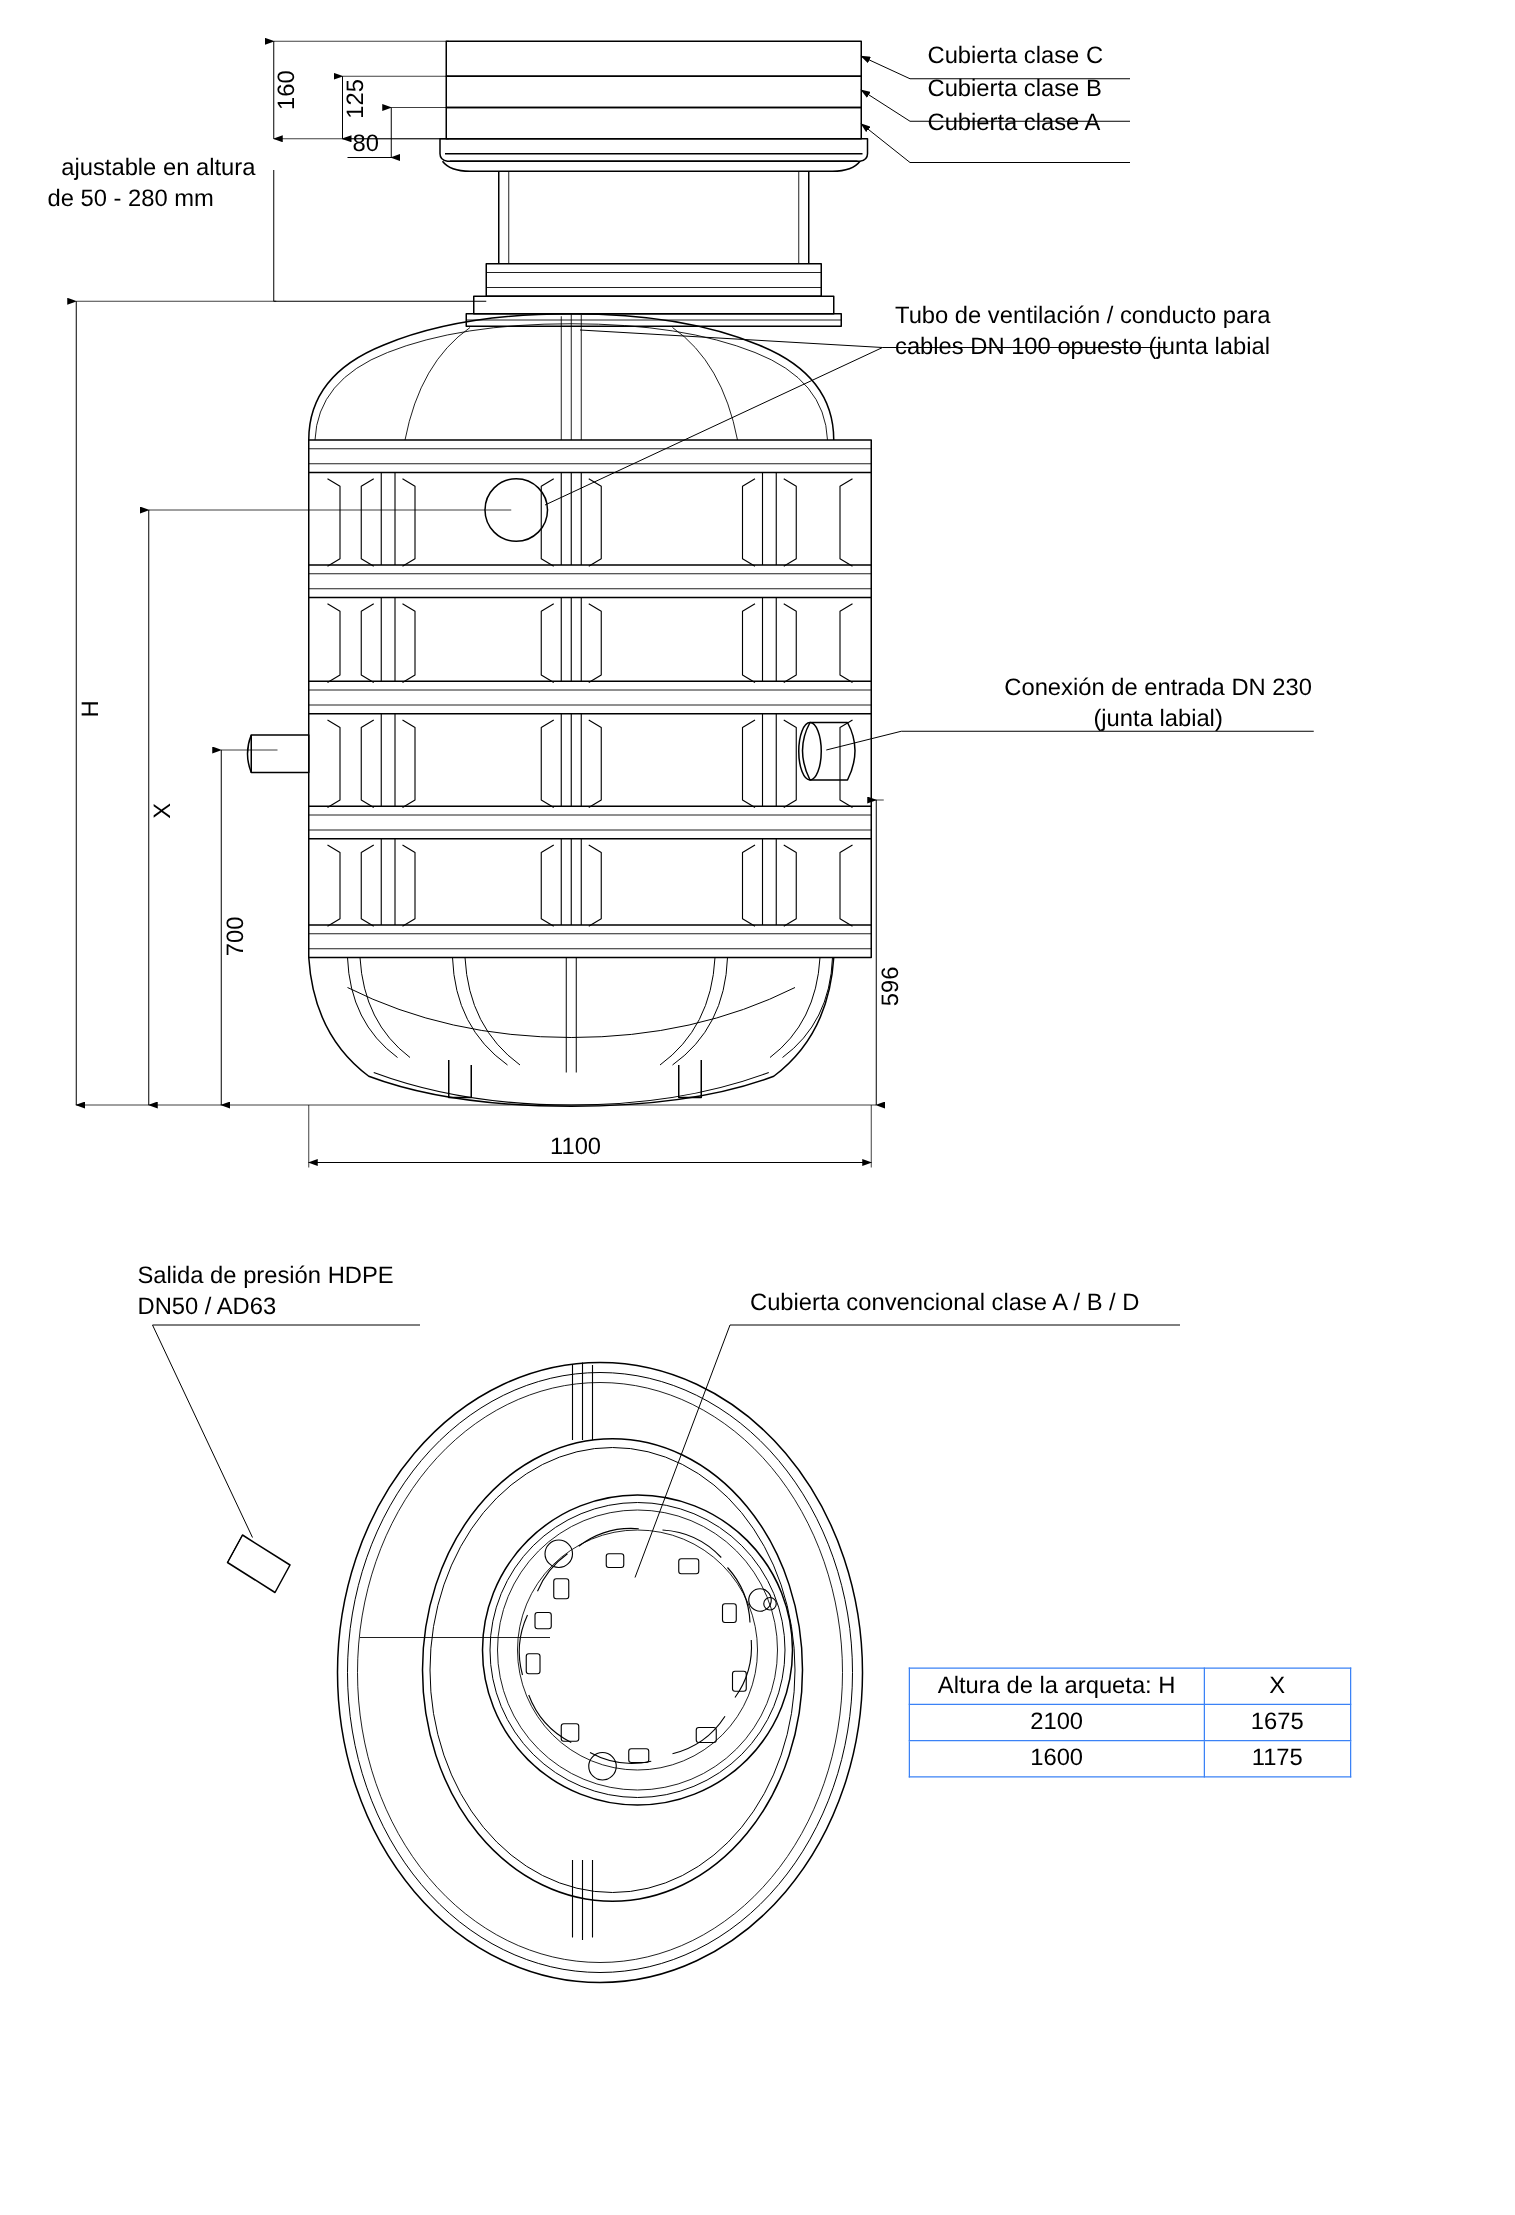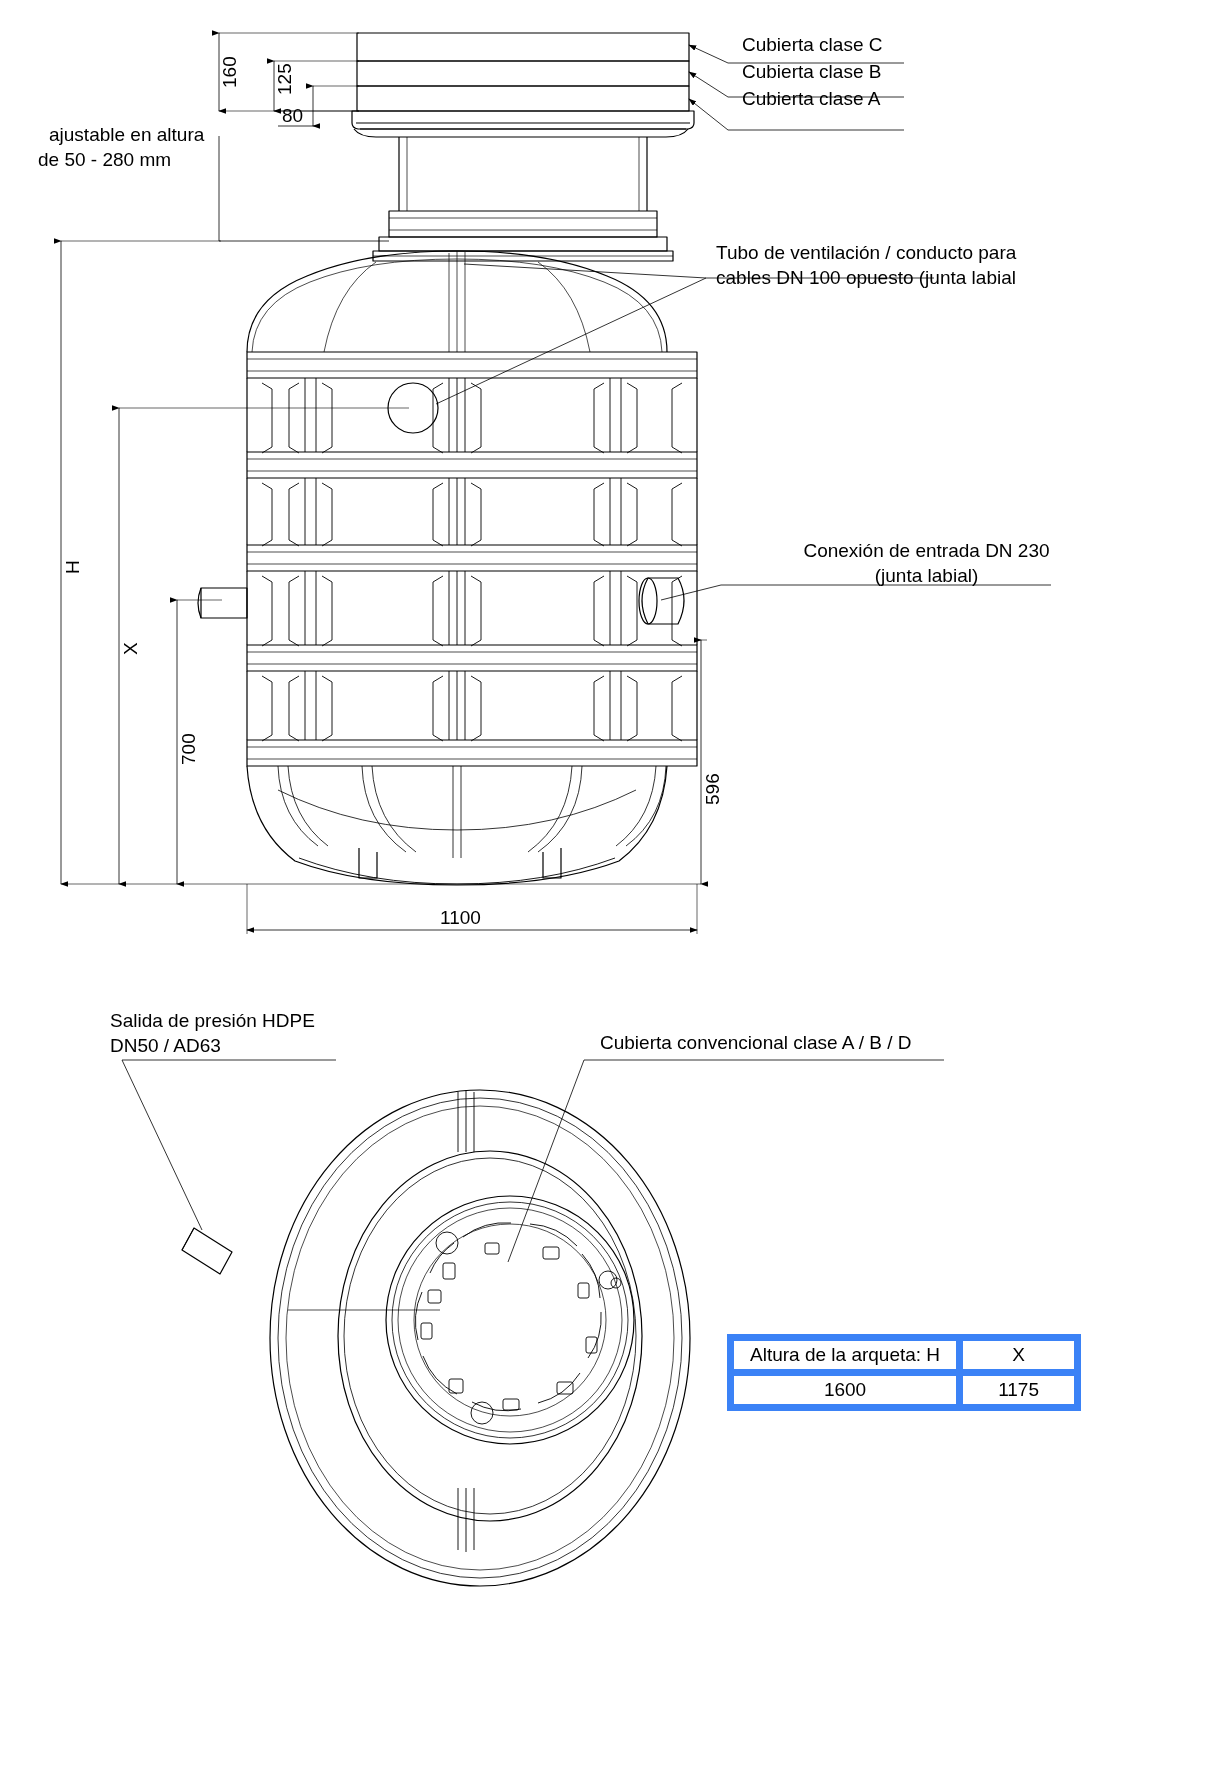--- a/index.html
+++ b/index.html
@@ -5,21 +5,21 @@
   html,body{margin:0;padding:0;background:#fff;}
   body{width:1212px;height:1772px;position:relative;overflow:hidden;
        font-family:"Liberation Sans",sans-serif;color:#000;}
   .stage{position:absolute;left:16px;top:0;width:1212px;height:1772px;}
   svg.draw{position:absolute;left:0;top:0;width:1212px;height:1772px;}
   .lbl{position:absolute;font-size:19px;line-height:25px;white-space:pre;color:#000;}
   .dim{position:absolute;font-size:19px;line-height:22px;white-space:pre;color:#000;}
   .vert{transform:rotate(-90deg);transform-origin:left top;}
   
   .spec-table{position:absolute;border-collapse:collapse;font-size:19px;}
-  .spec-table td,.spec-table th{border:7px solid #3b82f6;text-align:center;
+  .spec-table td,.spec-table th{border:1px solid #3b82f6;text-align:center;
        font-weight:normal;padding:2px 4px;height:24px;}
 </style>
 </head>
 <body>
 
 <div class="stage">
 
   <svg class="draw" viewBox="0 0 1212 1772">
     <defs>
       <marker id="arrR" markerWidth="10" markerHeight="7" refX="9" refY="3.5" orient="auto">
@@ -328,19 +328,23 @@
 
   <table class="spec-table" style="left:711px;top:1334px;width:354px;">
     <thead>
       <tr>
         <th style="width:240px;">Altura de la arqueta: H</th>
         <th style="width:114px;">X</th>
       </tr>
     </thead>
     <tbody>
       <tr>
+        <td>2100</td>
+        <td>1675</td>
+      </tr>
+      <tr>
         <td>1600</td>
         <td>1175</td>
       </tr>
     </tbody>
   </table>
 
 </div>
 
 </body></html>

